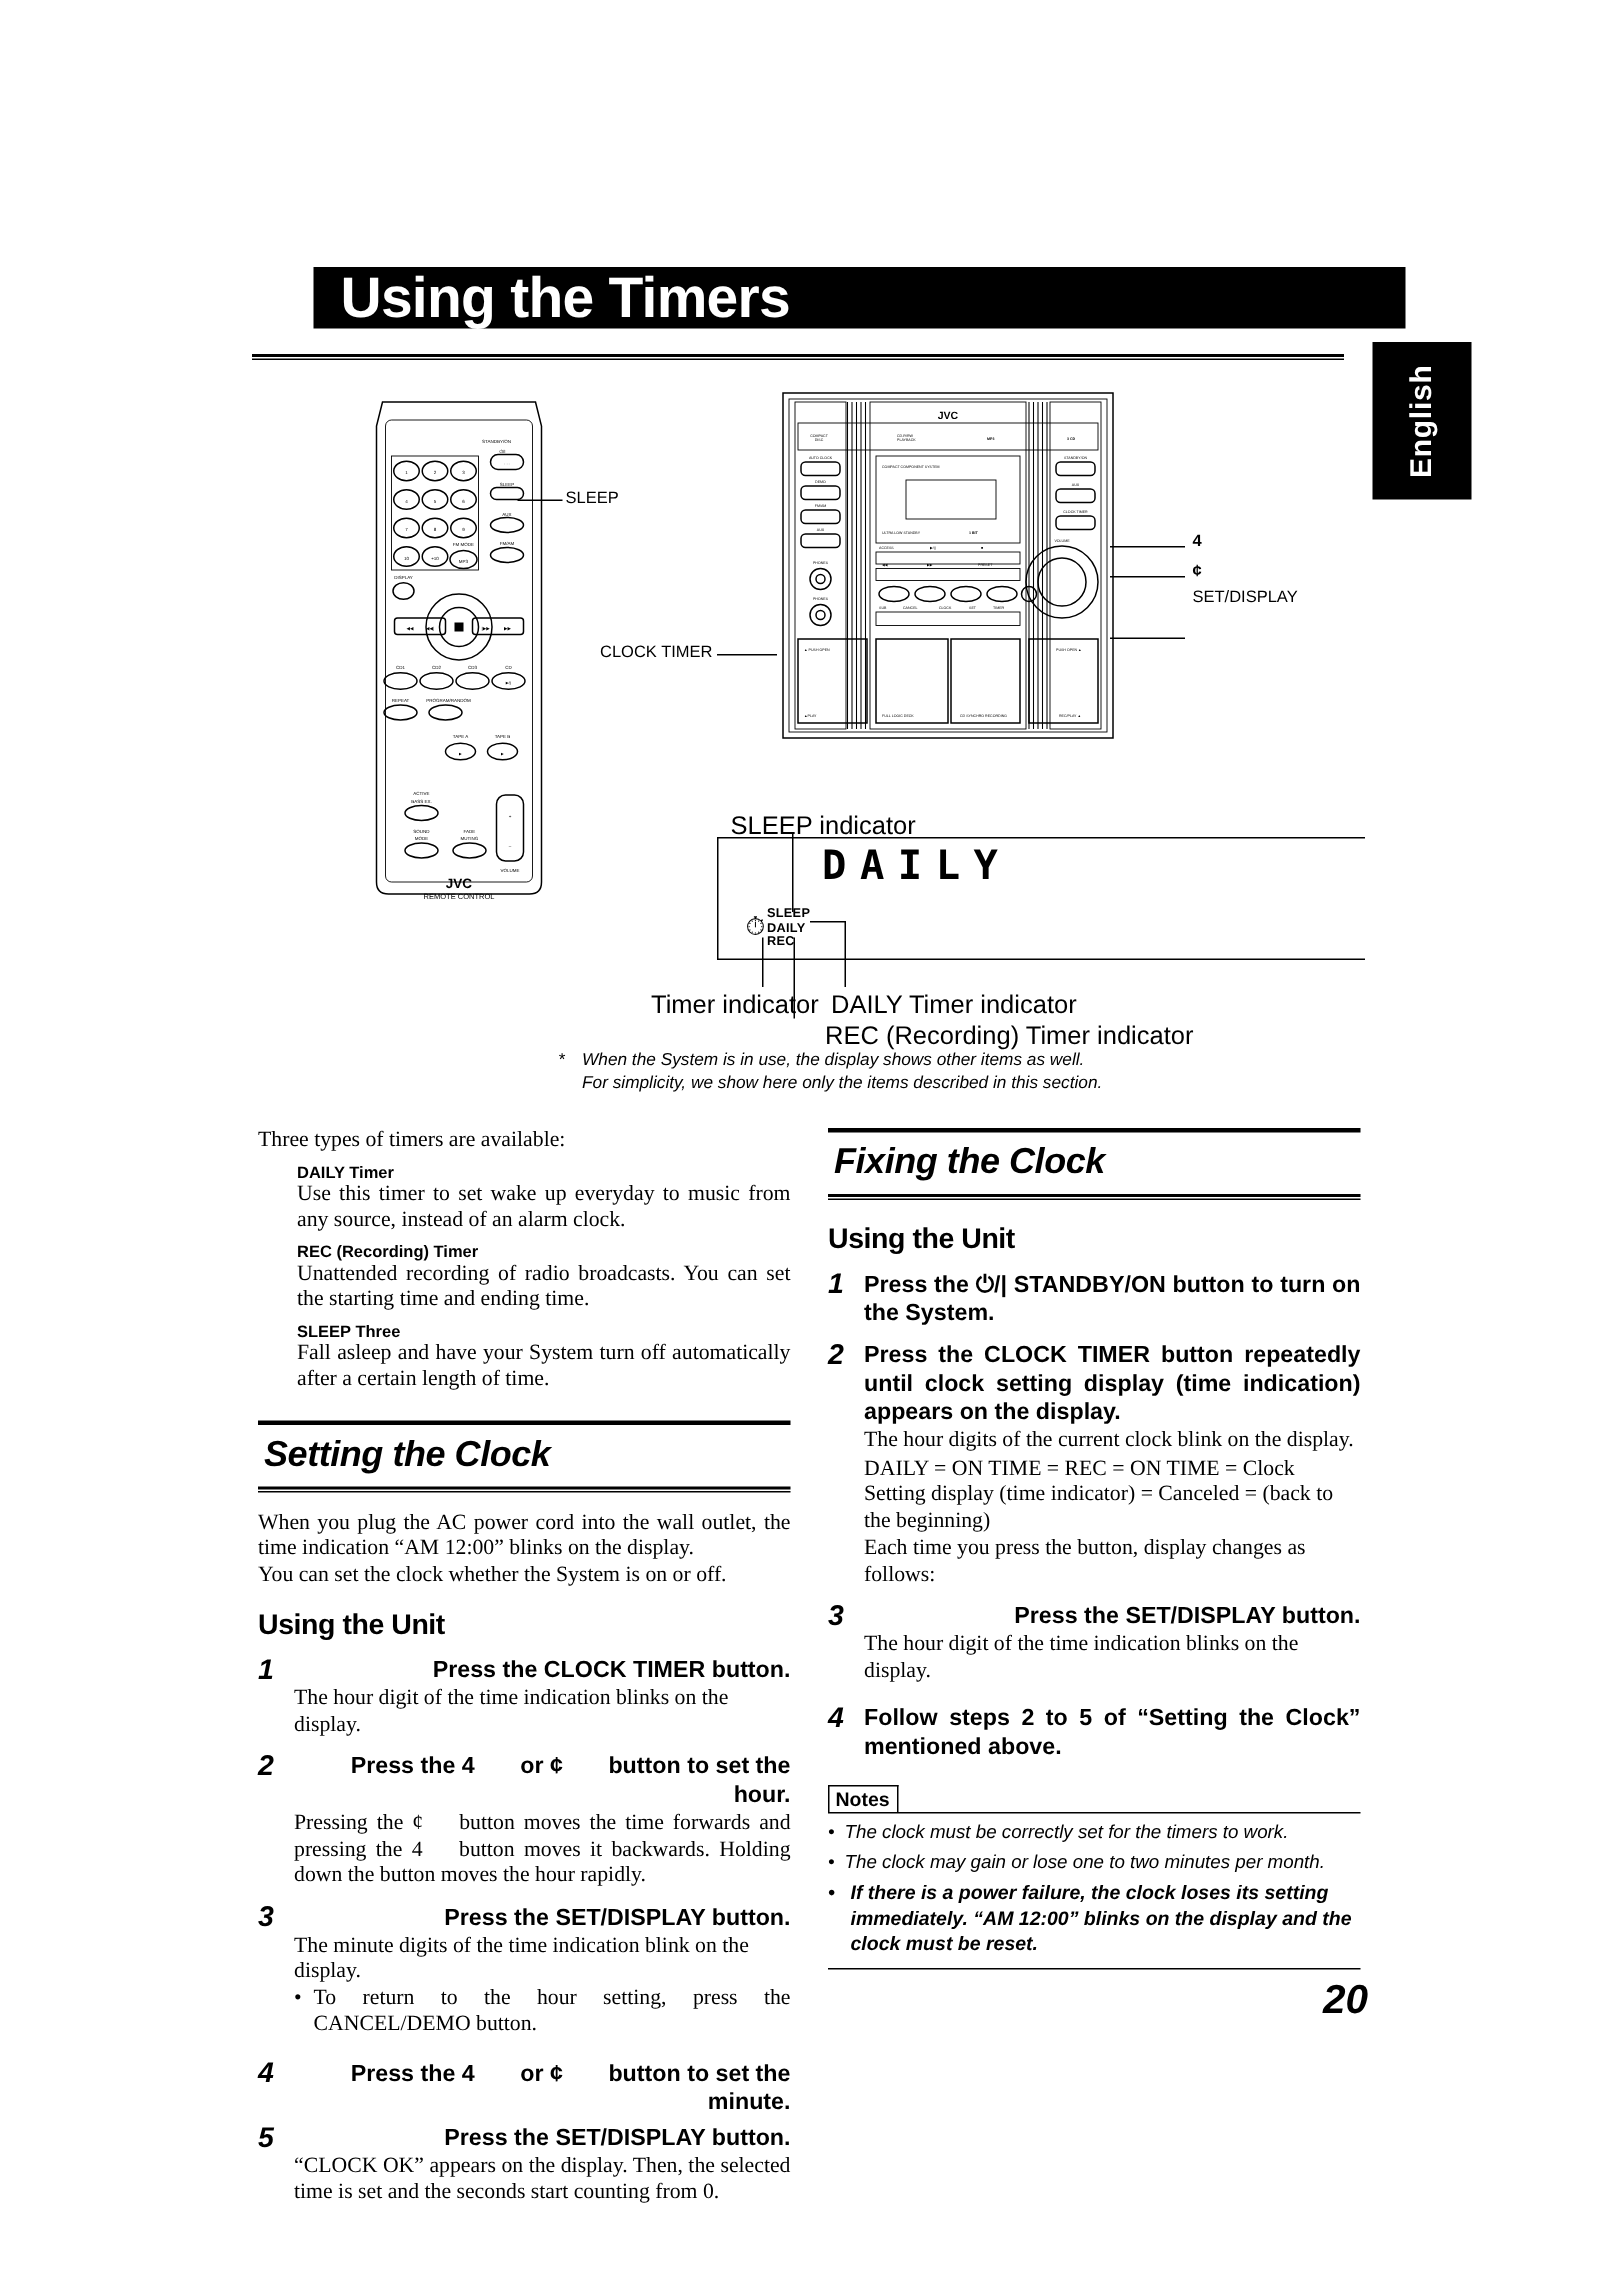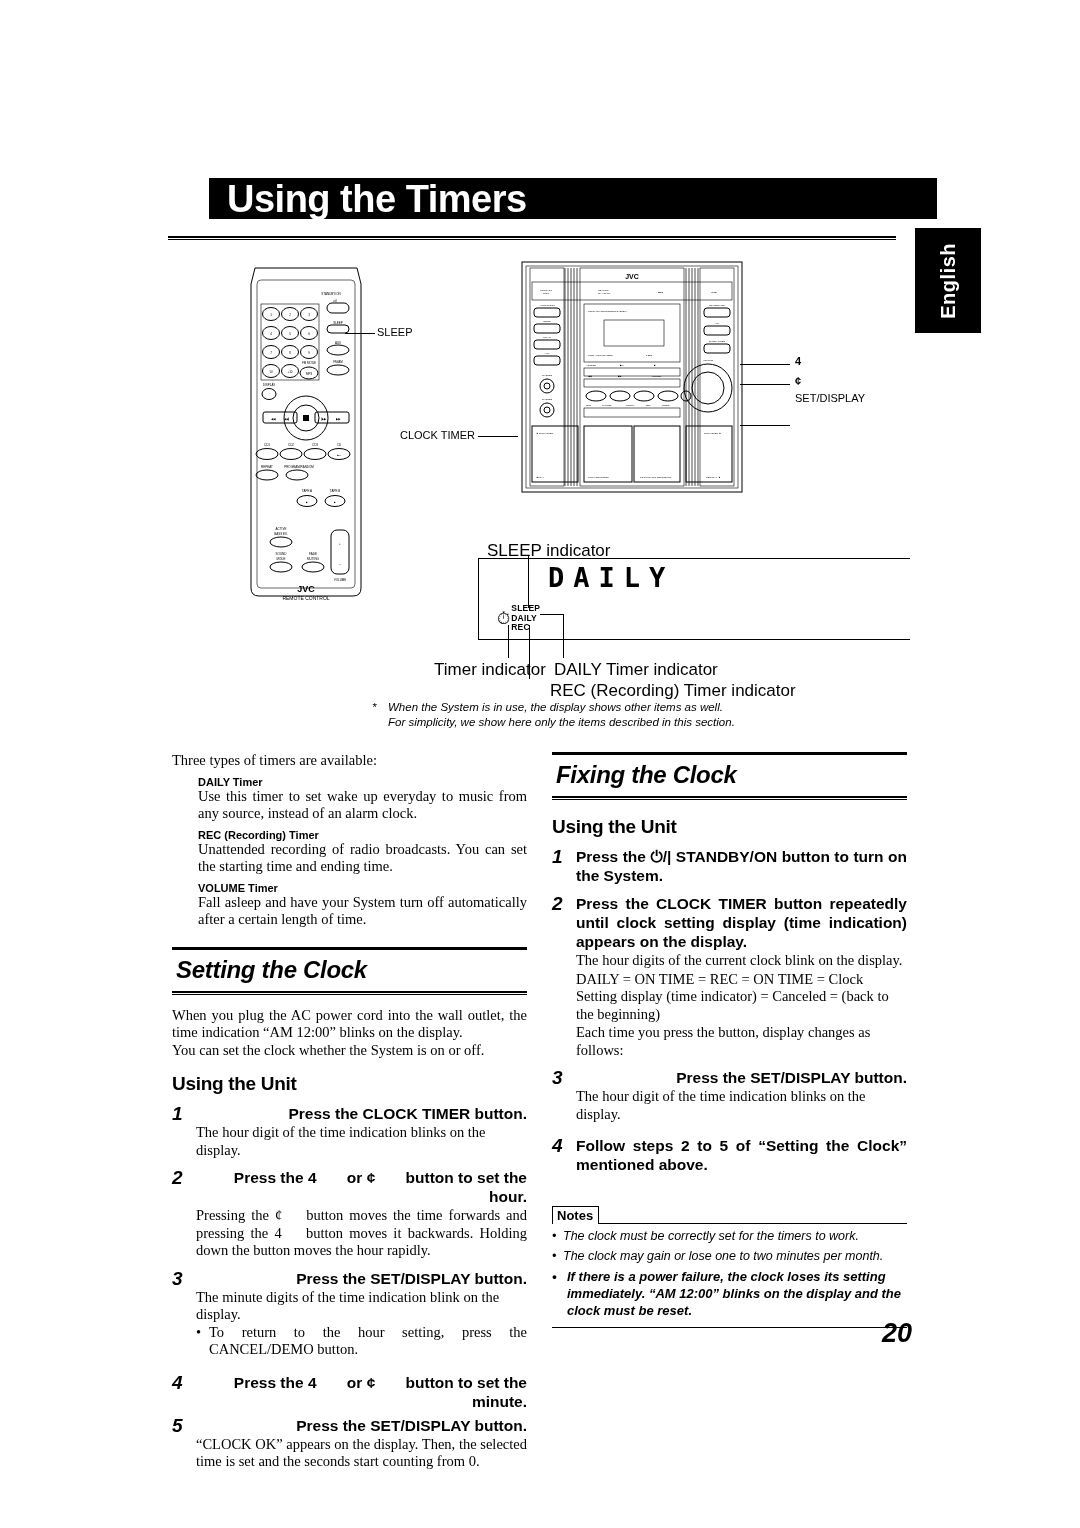--- a/index.html
+++ b/index.html
@@ -259,21 +259,21 @@
     text-align: justify;
   }
   .bullet-sub .b {
     position: absolute; left: 0; top: 0;
   }
 
   .gap-sym { display: inline-block; width: 26px; }
   .gap-sym-sm { display: inline-block; width: 18px; }
 
   
-  #notes-section { margin-top: 32px; position: relative; }
+  #notes-section { margin-top: 16px; position: relative; }
   .notes-tag {
     position: relative;
     display: inline-block;
     font-family: "Liberation Sans", sans-serif;
     font-weight: bold;
     font-size: 13px;
     padding: 1px 5px 1px 4px;
     border: 1.4px solid #000;
     border-bottom: none;
     background: #fff;
@@ -587,21 +587,21 @@
 
 <div class="col" id="col-left">
 
   <div class="body-text-nj">Three types of timers are available:</div>
 
   <div class="indent-block">
     <div class="timer-type-name">DAILY Timer</div>
     <div class="body-text">Use this timer to set wake up everyday to music from any source, instead of an alarm clock.</div>
     <div class="timer-type-name">REC (Recording) Timer</div>
     <div class="body-text">Unattended recording of radio broadcasts. You can set the starting time and ending time.</div>
-    <div class="timer-type-name">VOLUME Timer</div>
+    <div class="timer-type-name">SLEEP Three</div>
     <div class="body-text">Fall asleep and have your System turn off automatically after a certain length of time.</div>
   </div>
 
   <div class="section-head">
     <div class="rule-top"></div>
     <div class="head-text">Setting the Clock</div>
     <div class="rule-bot"></div>
   </div>
 
   <div class="body-text" style="margin-top:10px;">When you plug the AC power cord into the wall outlet, the time indication “AM 12:00” blinks on the display.</div>

